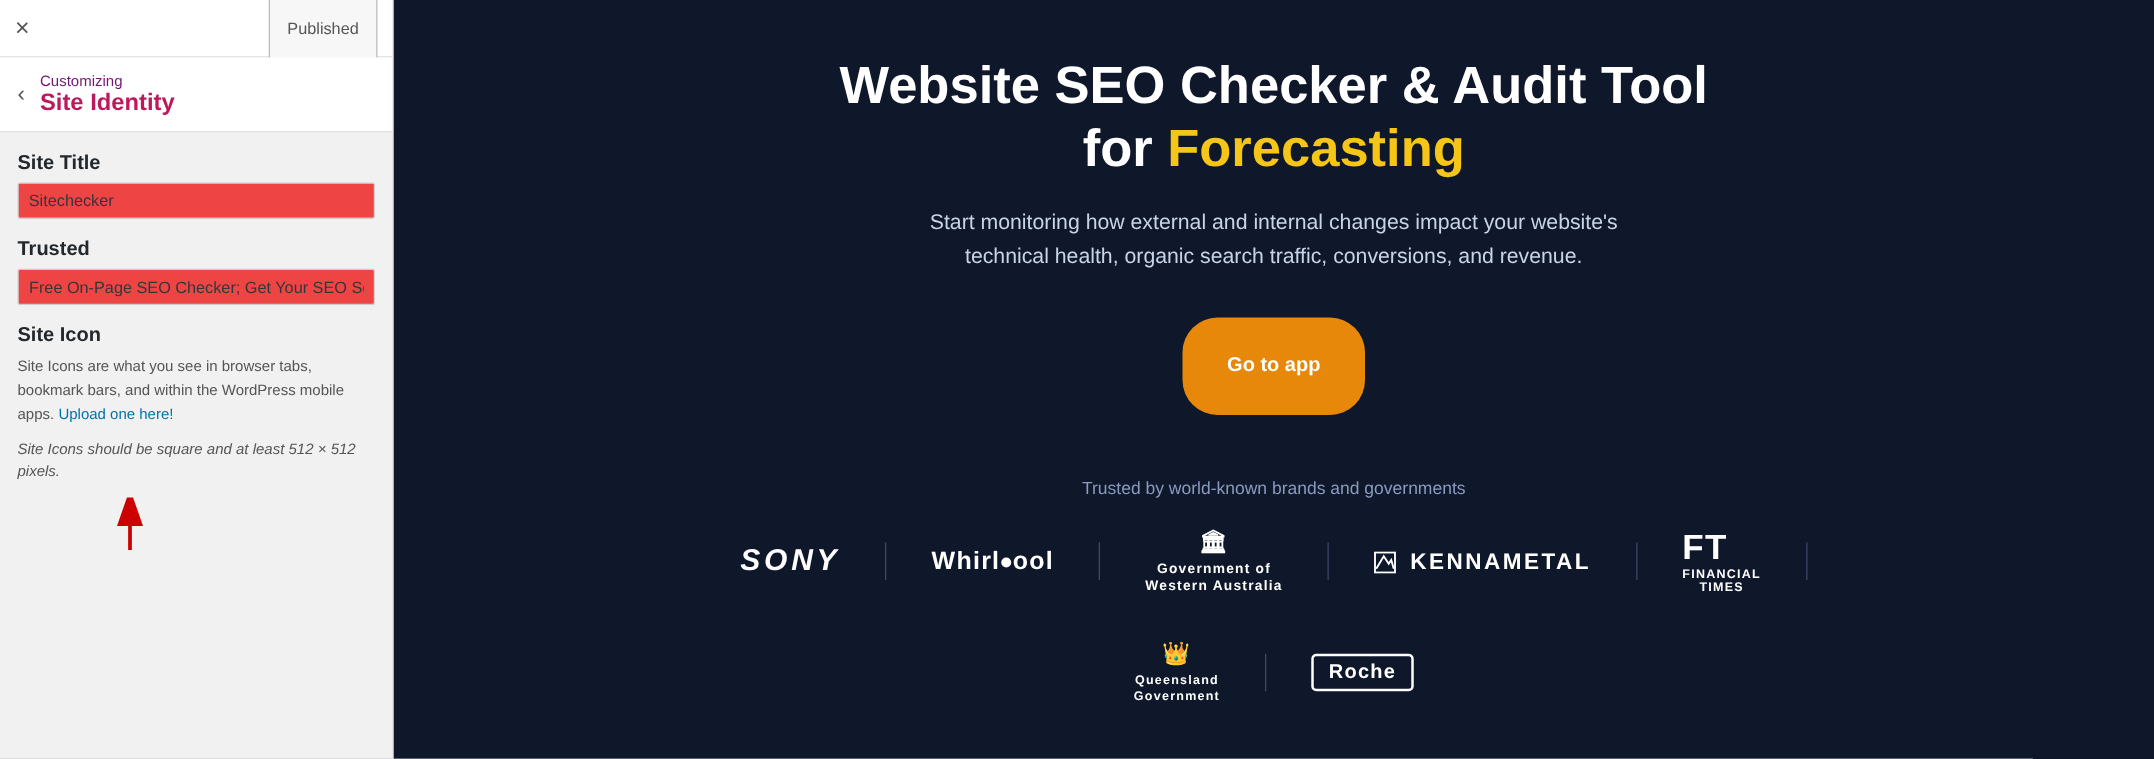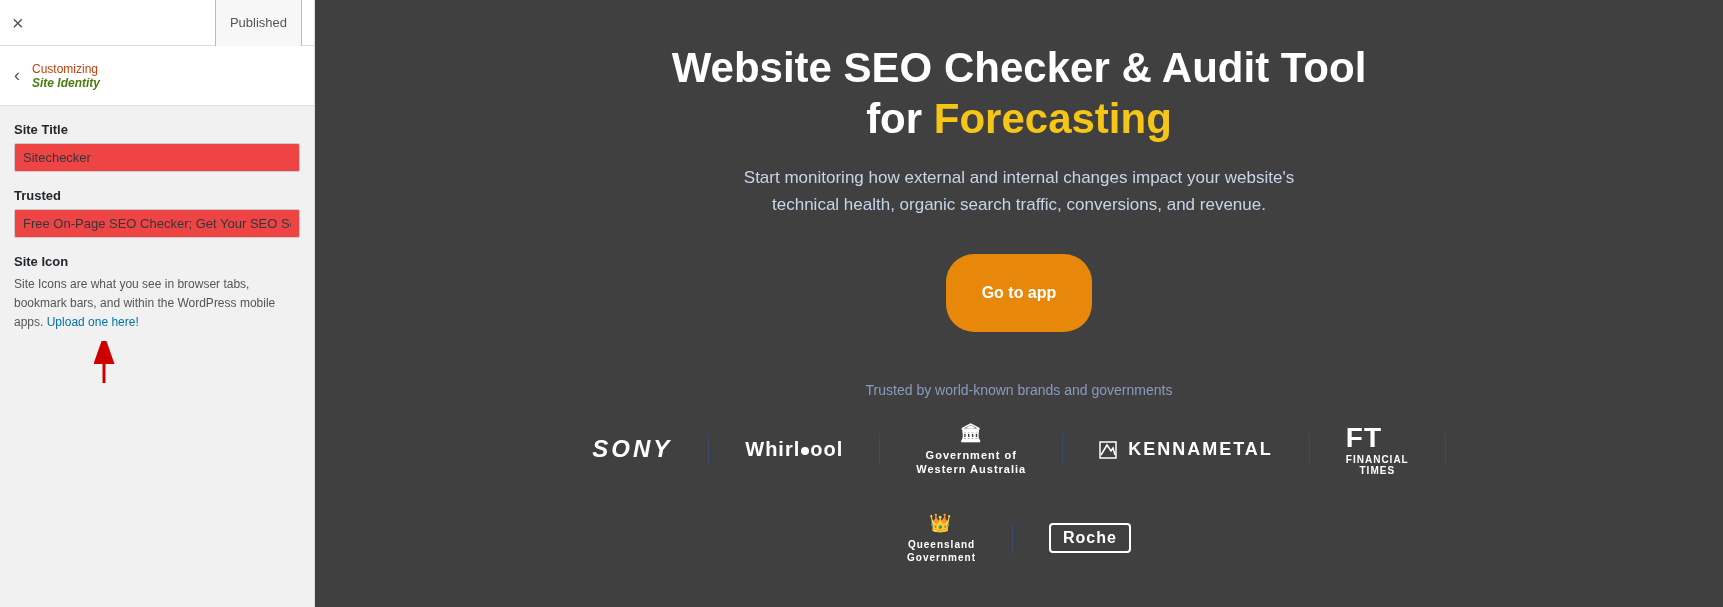--- a/index.html
+++ b/index.html
@@ -65,41 +65,40 @@
       padding: 4px 6px;
     }
 
     .breadcrumb-text {
       display: flex;
       flex-direction: column;
     }
 
     .breadcrumb-label {
       font-size: 12px;
-      color: #c2410c;
+      color: #701a75;
     }
 
     .breadcrumb-title {
-      font-size: 12px;
+      font-size: 19px;
       font-weight: 600;
-      color: #4d7c0f;
-      font-style: italic;
+      color: #be185d;
     }
 
     .panel-content {
       padding: 16px 14px;
       flex: 1;
     }
 
     .field-group {
       margin-bottom: 16px;
     }
 
     .field-label {
-      font-size: 13px;
+      font-size: 16px;
       font-weight: 600;
       color: #23282d;
       margin-bottom: 6px;
       display: block;
     }
 
     .text-input {
       width: 100%;
       border: 1px solid #ccc;
       background: #ef4444;
@@ -149,21 +148,21 @@
     }
 
     .red-arrow-svg {
       display: block;
       margin-left: 60px;
     }
 
     
     .right-panel {
       flex: 1;
-      background: #404040;
+      background: #0f172a;
       display: flex;
       flex-direction: column;
       align-items: center;
       justify-content: center;
       padding: 40px 60px;
       position: relative;
     }
 
     .hero-section {
       text-align: center;
@@ -291,20 +290,21 @@
     <div class="field-group">
       <label class="field-label">Trusted</label>
       <input class="text-input" type="text" value="Free On-Page SEO Checker; Get Your SEO Score N" style="">
     </div>
 
     <div class="field-group">
       <label class="field-label">Site Icon</label>
       <p class="site-icon-desc">
         <span>Site Icons are what you see in browser tabs, bookmark bars, and within the WordPress mobile apps.</span> <a href="#">Upload one here!</a>
       </p>
+      <p class="site-icon-size-note">Site Icons should be square and at least 512 × 512 pixels.</p>
 
 
       
       <div class="red-arrow">
         <svg class="red-arrow-svg" width="60" height="45" viewBox="0 0 60 45">
           <defs>
             <marker id="arrowhead" markerWidth="10" markerHeight="7" refX="5" refY="3.5" orient="auto">
               <polygon points="0 7, 10 3.5, 0 0" fill="#cc0000"></polygon>
             </marker>
           </defs>

